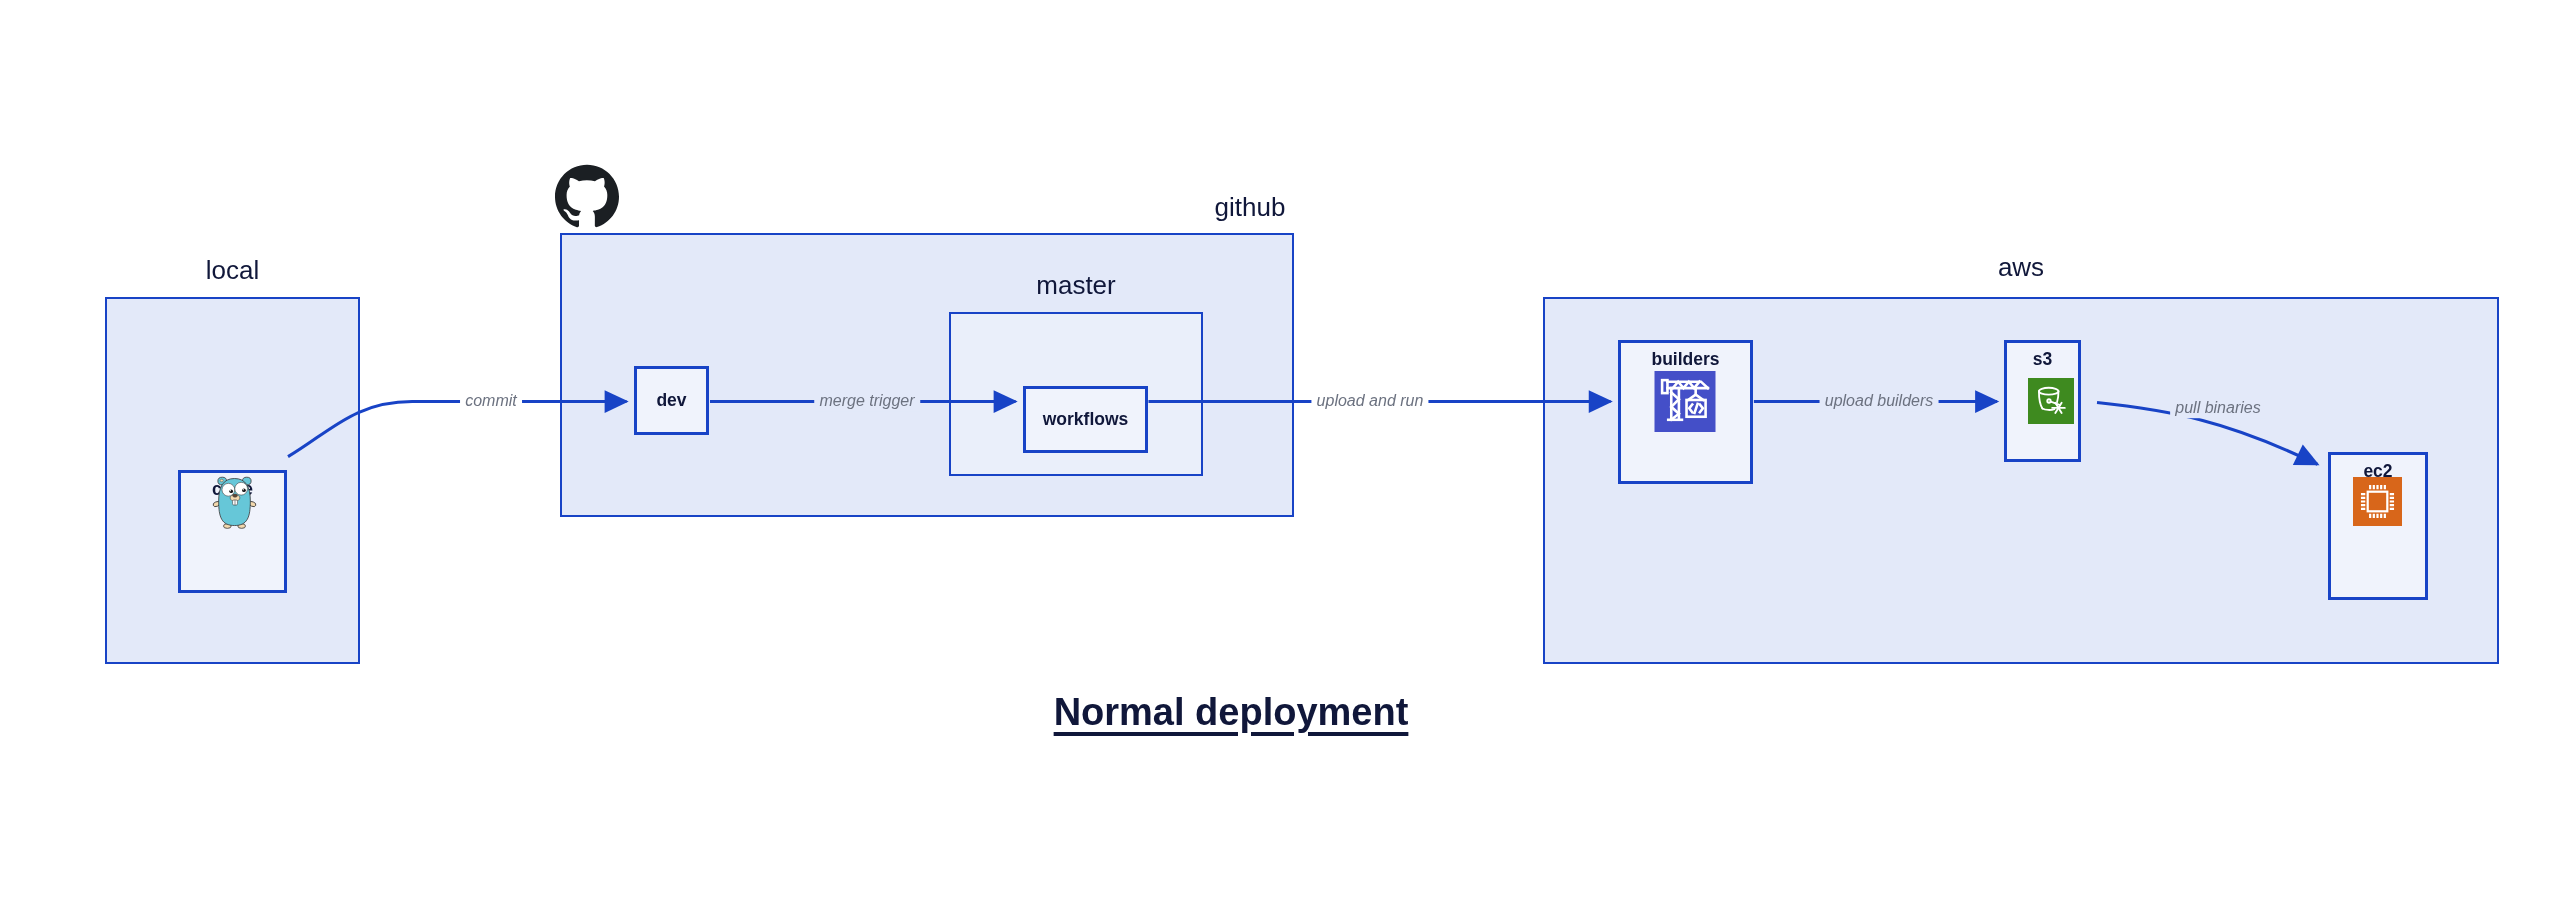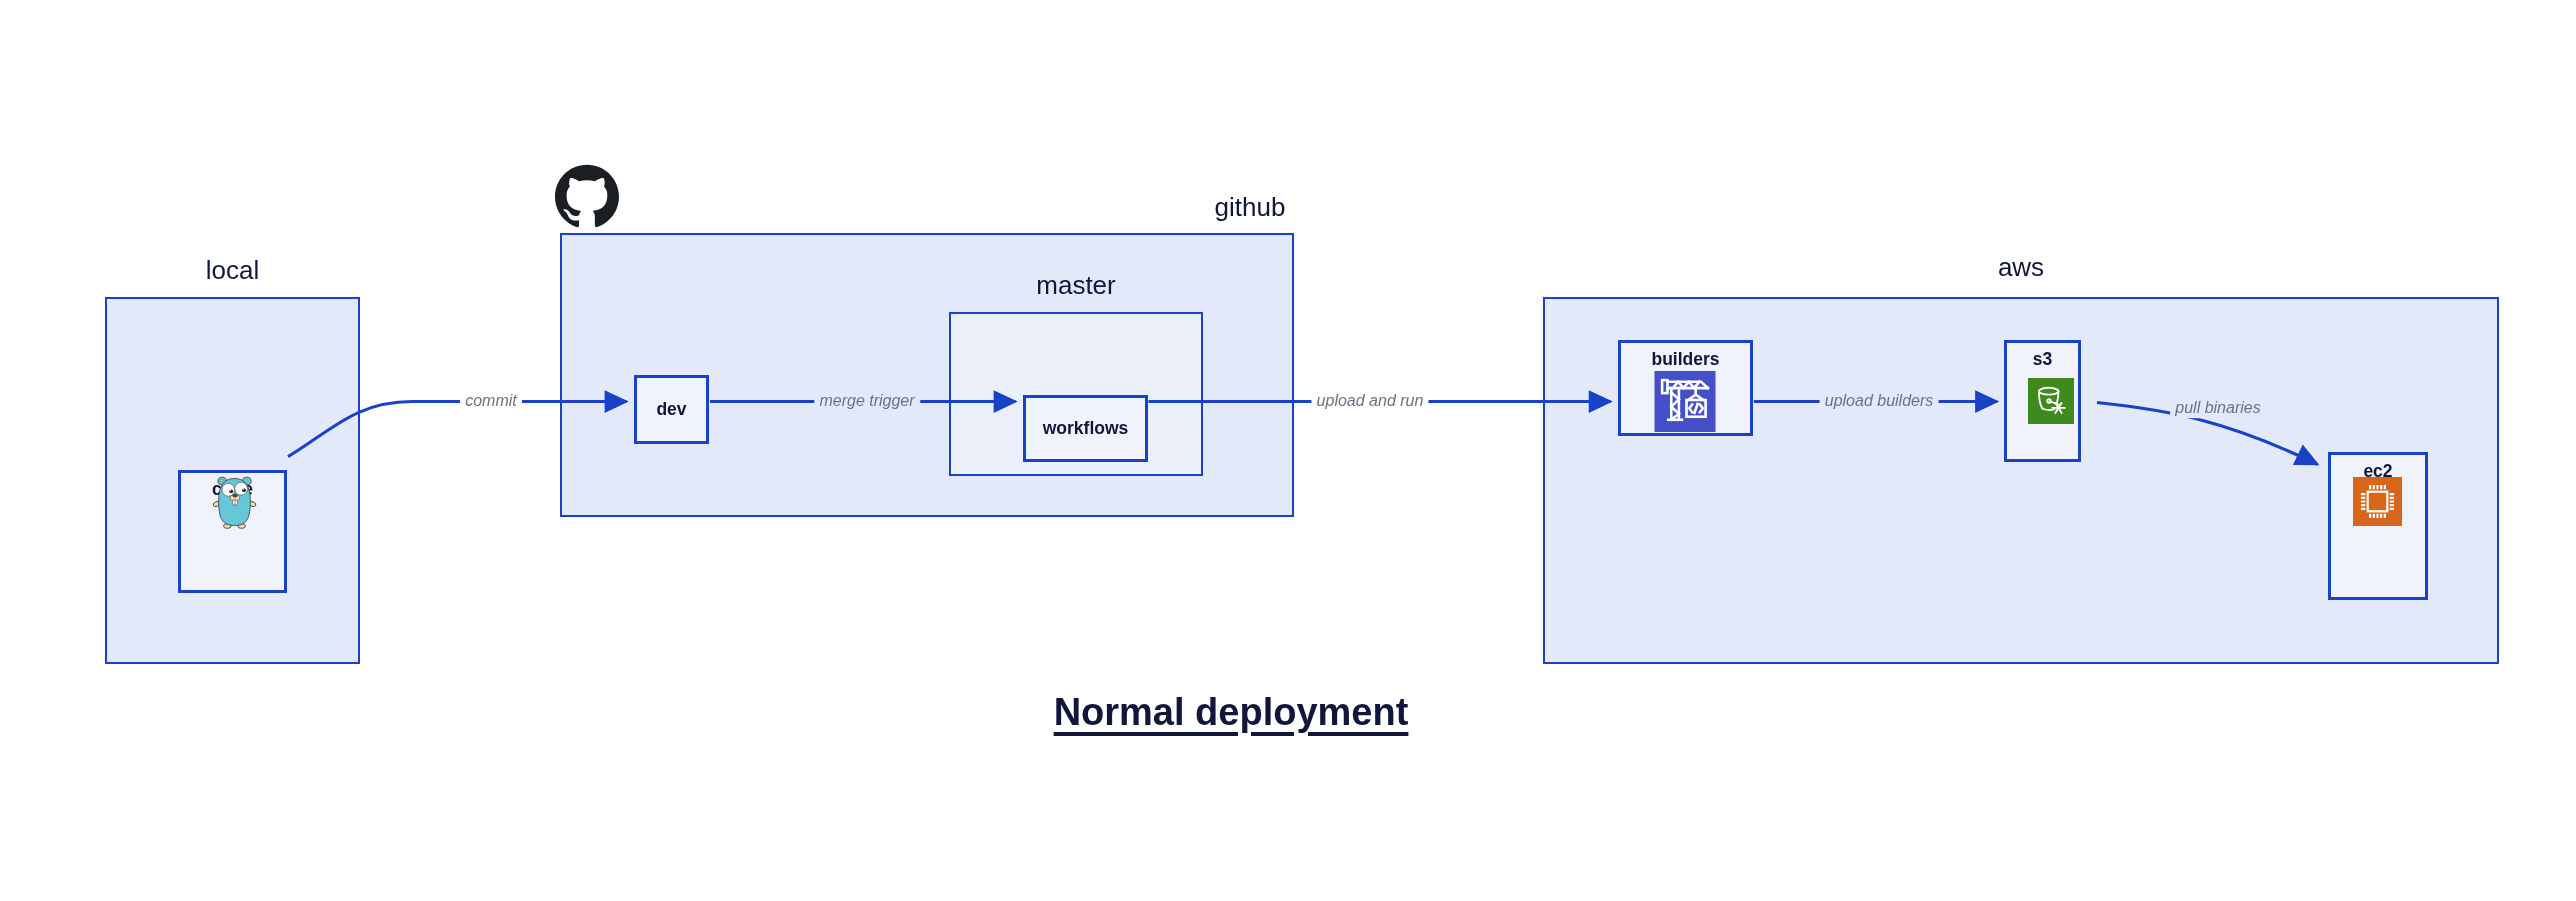--- a/index.html
+++ b/index.html
@@ -25,21 +25,21 @@
     position:absolute;box-sizing:border-box;
     background:var(--node_fill);
     border:3.1px solid var(--blue);
     z-index:5;text-align:center;
   }
   .node-label{
     display:block;
     font-size:17.5px;font-weight:700;color:var(--navy);
     padding-top:6.2px;line-height:1.2;
   }
-  .node.center-label{display:flex;align-items:center;justify-content:center;margin-top:9px;}
+  .node.center-label{display:flex;align-items:center;justify-content:center;}
   .node.center-label .node-label{padding-top:0;}
   .node-icon{position:absolute;z-index:6;}
   #edge-layer{position:absolute;left:0;top:0;z-index:4;pointer-events:none;}
   .edge-label{
     position:absolute;z-index:7;
     transform:translate(-50%,-50%);
     font-style:italic;font-size:16px;color:var(--gray);
     padding:1px 5.2px;white-space:nowrap;line-height:1.1;
   }
   .edge-label.on-white{background:var(--canvas_bg,#ffffff);}
@@ -127,21 +127,21 @@
 </div>
 
 <div class="node center-label" style="left:634px;top:366px;width:75px;height:69px;">
   <span class="node-label">dev</span>
 </div>
 
 <div class="node center-label" style="left:1023px;top:386px;width:125px;height:67px;">
   <span class="node-label">workflows</span>
 </div>
 
-<div class="node" style="left:1618px;top:340px;width:135px;height:96px;">
+<div class="node" style="left:1618px;top:340px;width:135px;height:144px;">
   <span class="node-label">builders</span>
 </div>
 <div class="node-icon" style="left:1654px;top:371px;">
   <svg width="62" height="61" viewBox="0 0 80 80">
     <rect x="0" y="0" width="80" height="80" style="fill:var(--builders_bg)"></rect>
     <g stroke="#ffffff" stroke-width="3.4" fill="none" stroke-linecap="square">
       <rect x="10" y="12" width="7" height="17"></rect>
       <path d="M17 14 H61 L70 22.5"></path>
       <path d="M17 22.5 H70"></path>
       <path d="M24 22.5 L31 14 L38 22.5 L45 14 L52 22.5 L59 14"></path>

